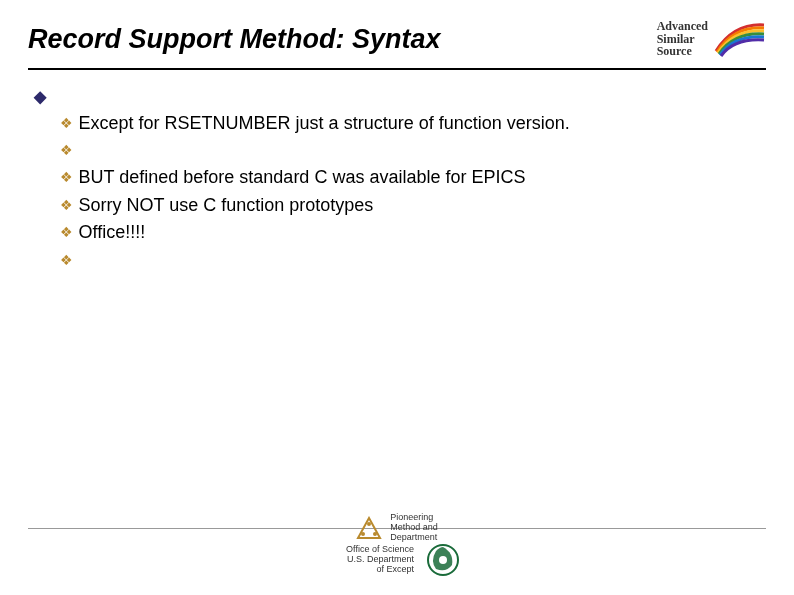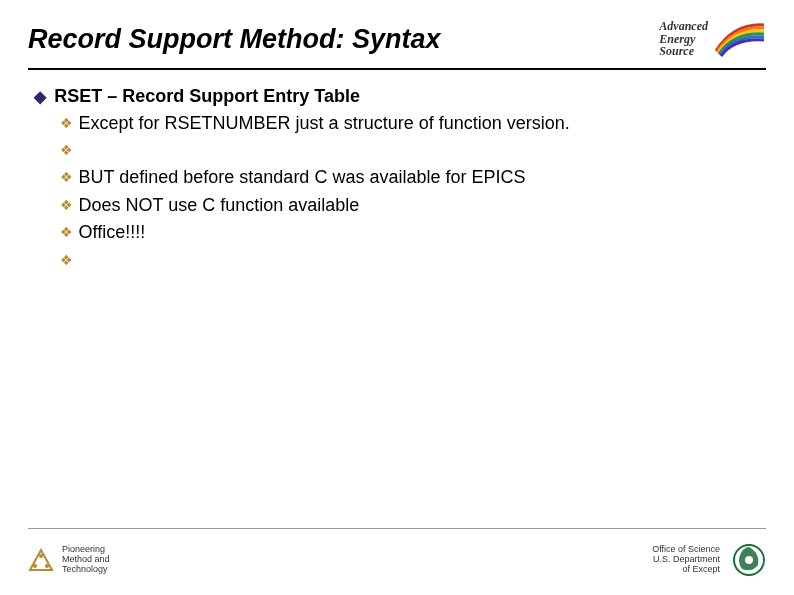--- a/index.html
+++ b/index.html
@@ -1,82 +1,81 @@
 <!DOCTYPE html>
 <html><head>
 <meta charset="utf-8">
 <style>
   * { margin: 0; padding: 0; box-sizing: border-box; }
   html, body { width: 794px; height: 595px; background: #fff; font-family: Arial, Helvetica, sans-serif; color: #000; overflow: hidden; }
   .slide { position: relative; width: 794px; height: 595px; }
   .header { position: absolute; top: 24px; left: 28px; right: 28px; display: flex; justify-content: space-between; align-items: flex-start; }
   .title { font-size: 27px; font-weight: bold; font-style: italic; }
-  .aps-logo { display: flex; align-items: center; gap: 6px; margin-top: -4px; font-style: italic; }
+  .aps-logo { display: flex; align-items: center; gap: 6px; margin-top: -4px; }
   .aps-text { font-family: Georgia, 'Times New Roman', serif; font-size: 12px; line-height: 1.05; font-weight: bold; color: #333; }
   .aps-swoosh { width: 52px; height: 36px; }
   .hr-top { position: absolute; top: 68px; left: 28px; right: 28px; height: 2px; background: #000; }
   .content { position: absolute; top: 86px; left: 34px; right: 40px; }
   .lvl1 { display: flex; align-items: flex-start; gap: 8px; font-weight: bold; font-size: 18px; margin-bottom: 4px; }
   .lvl1 .bullet { color: #2d2a6b; font-size: 16px; line-height: 22px; }
   .lvl2 { display: flex; align-items: flex-start; gap: 6px; font-size: 18px; font-weight: normal; margin-left: 26px; margin-bottom: 4px; line-height: 1.3; }
   .lvl2 .bullet { color: #b98a2e; font-size: 14px; line-height: 23px; }
   .footer-hr { position: absolute; bottom: 66px; left: 28px; right: 28px; height: 1px; background: #999; }
-  .footer { position: absolute; bottom: 18px; left: 28px; right: 28px; display: flex; justify-content: space-between; align-items: center; }
+  .footer { position: absolute; bottom: 18px; left: 28px; right: 28px; display: flex; justify-content: space-between; align-items: center; flex-direction: column; }
   .footer-left { display: flex; align-items: center; gap: 8px; }
   .anl-tri { width: 26px; height: 24px; }
   .footer-left-text { font-size: 9px; line-height: 1.1; color: #333; }
   .footer-right { display: flex; align-items: center; gap: 12px; margin-left: 12px; }
   .footer-right-text { font-size: 9px; line-height: 1.1; text-align: right; color: #333; }
   .doe-swirl { width: 34px; height: 34px; }
 </style>
 </head>
 <body>
 
 <div class="slide">
 
   <div class="header">
     <div class="title">Record Support Method: Syntax</div>
     <div class="aps-logo">
       <div class="aps-text">
         <div>Advanced</div>
-        <div>Energy</div>
+        <div>Similar</div>
         <div>Source</div>
       </div>
       <svg class="aps-swoosh" viewBox="0 0 52 36">
         <path d="M2 30 Q20 2 50 4" stroke="#d32f2f" stroke-width="3" fill="none"></path>
         <path d="M3 31 Q20 5 50 7" stroke="#f57c00" stroke-width="3" fill="none"></path>
         <path d="M4 32 Q20 8 50 10" stroke="#fbc02d" stroke-width="3" fill="none"></path>
         <path d="M5 33 Q20 11 50 13" stroke="#388e3c" stroke-width="3" fill="none"></path>
         <path d="M6 34 Q20 14 50 16" stroke="#1976d2" stroke-width="3" fill="none"></path>
         <path d="M7 35 Q20 17 50 19" stroke="#512da8" stroke-width="3" fill="none"></path>
       </svg>
     </div>
   </div>
 
   <div class="hr-top"></div>
 
   <div class="content">
     <div class="lvl1">
       <span class="bullet">◆</span>
-      <span>RSET – Record Support Entry Table</span>
     </div>
     <div class="lvl2">
       <span class="bullet">❖</span>
       <span>Except for RSETNUMBER just a structure of function version.</span>
     </div>
     <div class="lvl2">
       <span class="bullet">❖</span>
     </div>
     <div class="lvl2">
       <span class="bullet">❖</span>
       <span>BUT defined before standard C was available for EPICS</span>
     </div>
     <div class="lvl2">
       <span class="bullet">❖</span>
-      <span>Does NOT use C function available</span>
+      <span>Sorry NOT use C function prototypes</span>
     </div>
     <div class="lvl2">
       <span class="bullet">❖</span>
       <span>Office!!!!</span>
     </div>
     <div class="lvl2">
       <span class="bullet">❖</span>
     </div>
   </div>
 
@@ -86,21 +85,21 @@
     <div class="footer-left">
       <svg class="anl-tri" viewBox="0 0 26 24">
         <path d="M13 2 L24 22 L2 22 Z" fill="none" stroke="#b98a2e" stroke-width="2"></path>
         <circle cx="13" cy="8" r="2" fill="#b98a2e"></circle>
         <circle cx="7" cy="18" r="2" fill="#b98a2e"></circle>
         <circle cx="19" cy="18" r="2" fill="#b98a2e"></circle>
       </svg>
       <div class="footer-left-text">
         <div>Pioneering</div>
         <div>Method and</div>
-        <div>Technology</div>
+        <div>Department</div>
       </div>
     </div>
     <div class="footer-right">
       <div class="footer-right-text">
         <div>Office of Science</div>
         <div>U.S. Department</div>
         <div>of Except</div>
       </div>
       <svg class="doe-swirl" viewBox="0 0 34 34">
         <circle cx="17" cy="17" r="15" fill="none" stroke="#1a6b3a" stroke-width="2"></circle>

